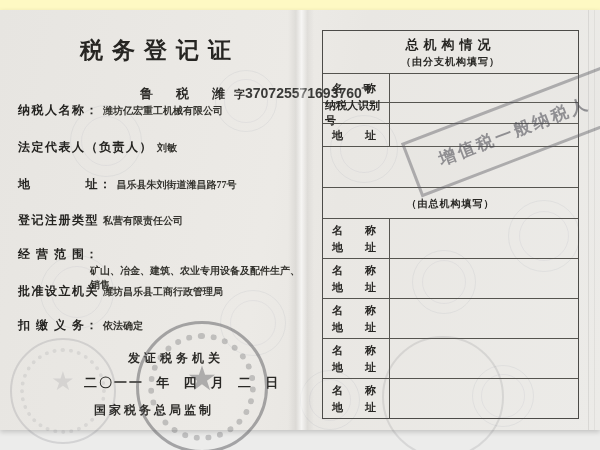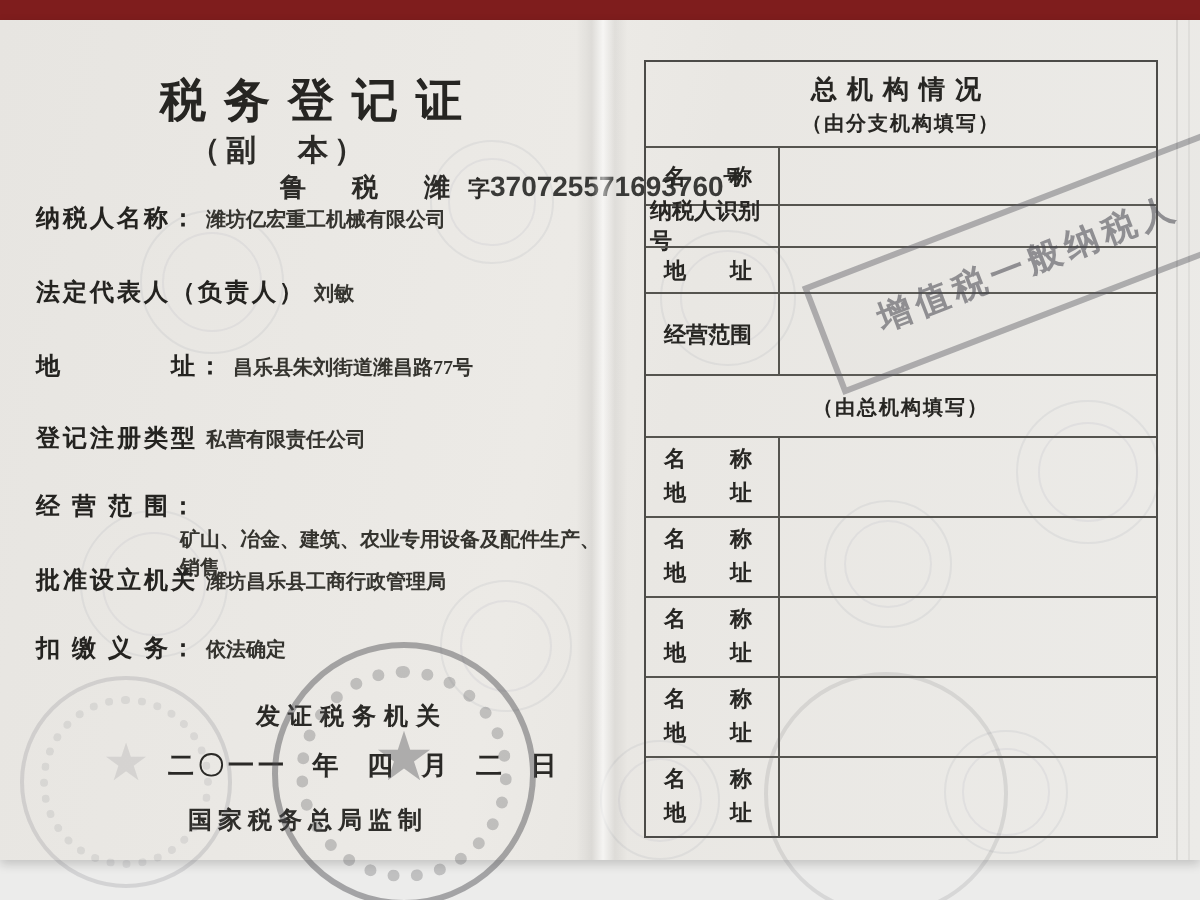--- a/index.html
+++ b/index.html
@@ -1,21 +1,21 @@
 <!DOCTYPE html>
 <html><head>
 <meta charset="utf-8">
 <style>
   html,body{margin:0;padding:0;}
   body{
     width:600px;height:450px;overflow:hidden;
     font-family:"Liberation Serif","DejaVu Serif",serif;
     background:#f0efed;
   }
-  .photo{position:relative;width:600px;height:450px;background:#7f1d1d;overflow:hidden;}
+  .photo{position:relative;width:600px;height:450px;background:#fef9c3;overflow:hidden;}
   .backdrop{position:absolute;left:0;top:428px;width:600px;height:22px;background:#ececeb;}
   .paper{
     position:absolute;left:0;top:10px;width:600px;height:420px;
     background:linear-gradient(100deg,#e7e5e1 0%,#eceae6 45%,#e9e7e3 55%,#ecebe8 100%);
     box-shadow:0 2px 5px rgba(0,0,0,.18);
   }
   
   .crease{position:absolute;left:288px;top:0;width:26px;height:420px;
     background:linear-gradient(to right,rgba(0,0,0,0) 0%,rgba(0,0,0,.06) 30%,rgba(255,255,255,.55) 52%,rgba(0,0,0,.05) 75%,rgba(0,0,0,0) 100%);}
   .page-edge{position:absolute;top:0;height:420px;width:1px;background:rgba(0,0,0,.08);}
@@ -87,21 +87,20 @@
     <div class="wm" style="left:215px;top:60px;width:60px;height:60px;"></div>
     <div class="wm" style="left:40px;top:245px;width:72px;height:72px;"></div>
     <div class="wm" style="left:220px;top:280px;width:64px;height:64px;"></div>
     <div class="wm" style="left:330px;top:105px;width:66px;height:66px;"></div>
     <div class="wm" style="left:508px;top:190px;width:70px;height:70px;"></div>
     <div class="wm" style="left:412px;top:240px;width:62px;height:62px;"></div>
     <div class="wm" style="left:472px;top:355px;width:60px;height:60px;"></div>
     <div class="wm" style="left:300px;top:360px;width:58px;height:58px;"></div>
 
     <div class="abs cert-title">税务登记证</div>
-    <div class="abs cert-subtitle">（副　本）</div>
 
     <div class="abs serial">
       <span class="pfx">鲁　税　潍</span><span class="zi">字</span><span class="num">370725571693760</span><span class="sfx">号</span>
     </div>
 
     <div class="abs field" style="top:127px;">
       <span class="flabel">法定代表人（负责人）</span><span class="fvalue">刘敏</span>
     </div>
     <div class="abs field" style="top:90px;">
       <span class="flabel">纳税人名称：</span><span class="fvalue">潍坊亿宏重工机械有限公司</span>
@@ -146,21 +145,20 @@
       </div>
       <div class="t-row r20">
         <div class="t-label" style="padding-left:2px;letter-spacing:0;">纳税人识别号</div>
         <div class="t-val"></div>
       </div>
       <div class="t-row r22">
         <div class="t-label">地　　址</div>
         <div class="t-val"></div>
       </div>
       <div class="t-row r40">
-        <div class="t-label">经营范围</div>
         <div class="t-val"></div>
       </div>
       <div class="t-head2">
         <div class="t-sub">（由总机构填写）</div>
       </div>
       <div class="t-row branch">
         <div class="t-label">
           <div>名　　称</div>
           <div>地　　址</div>
         </div>

